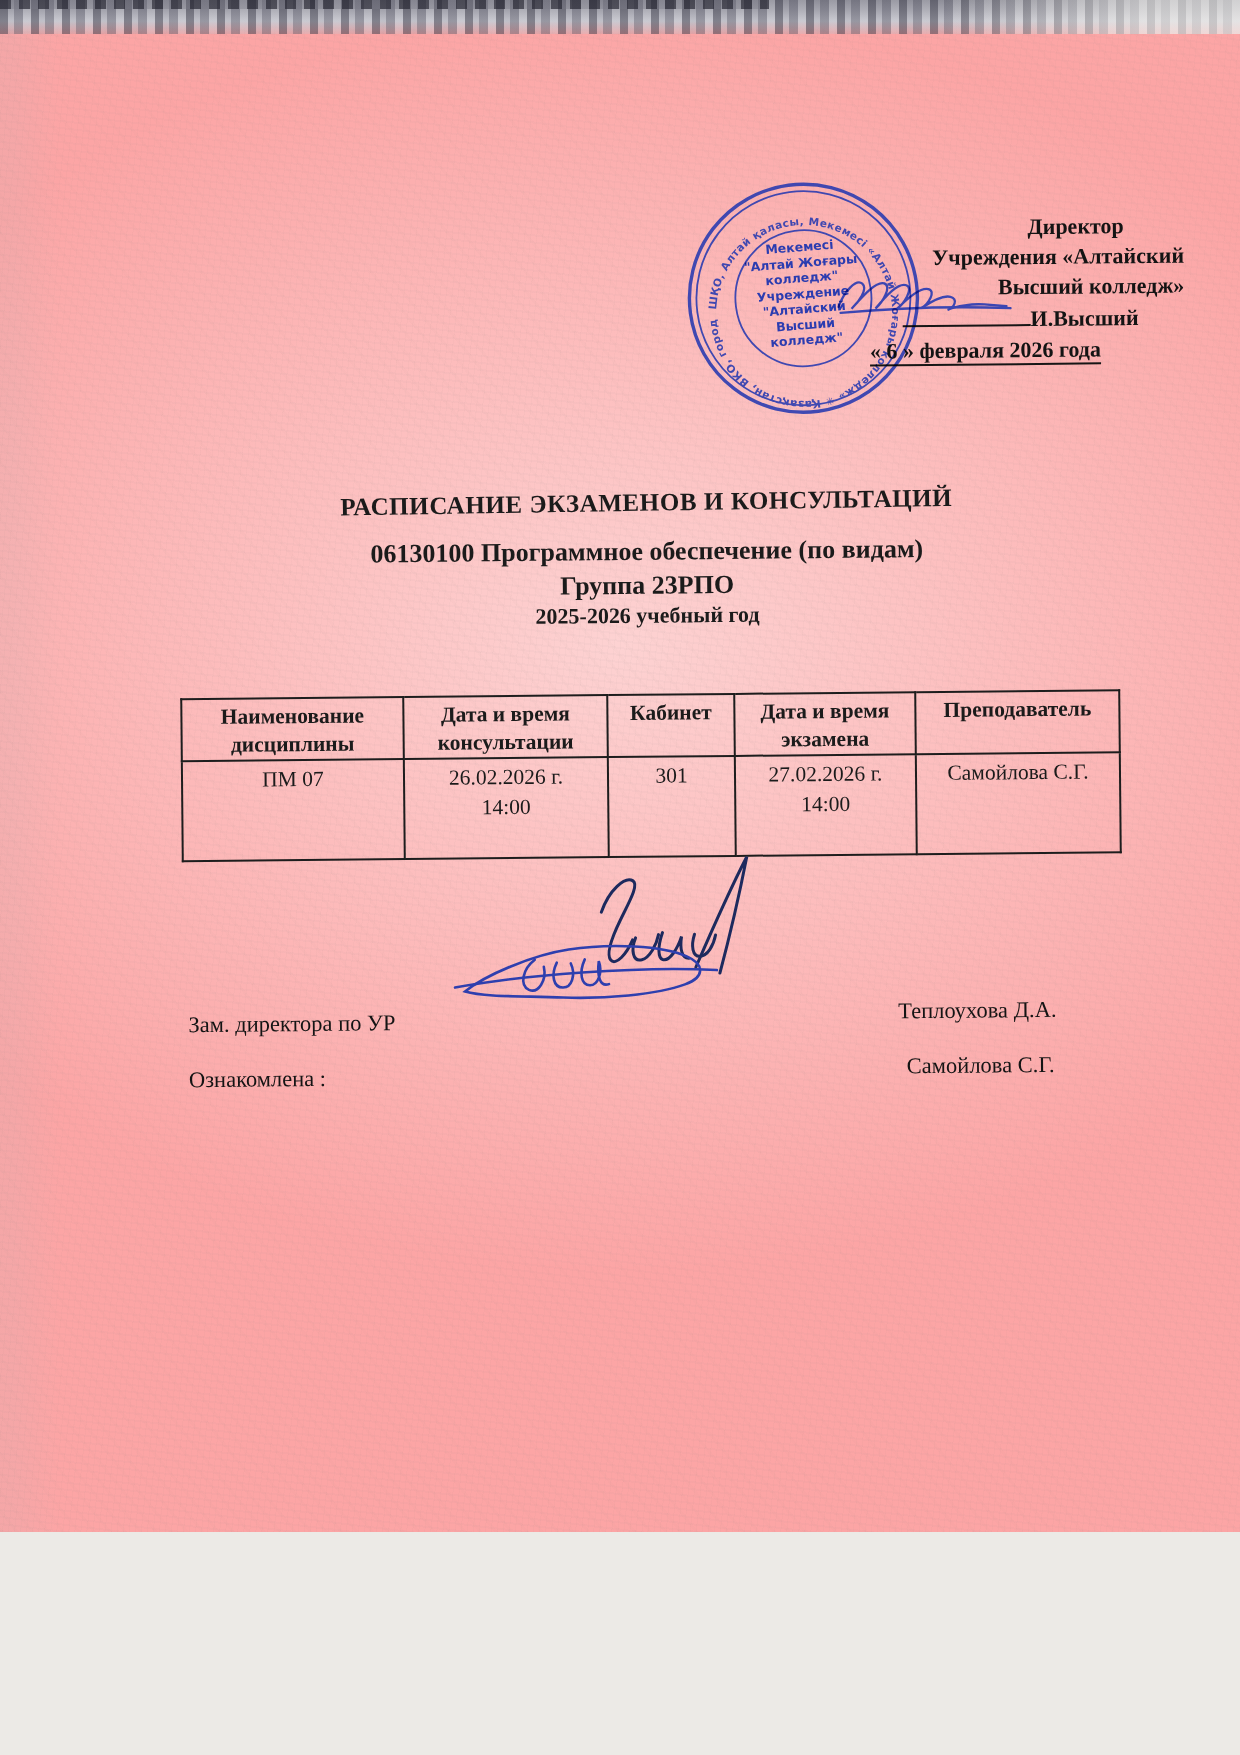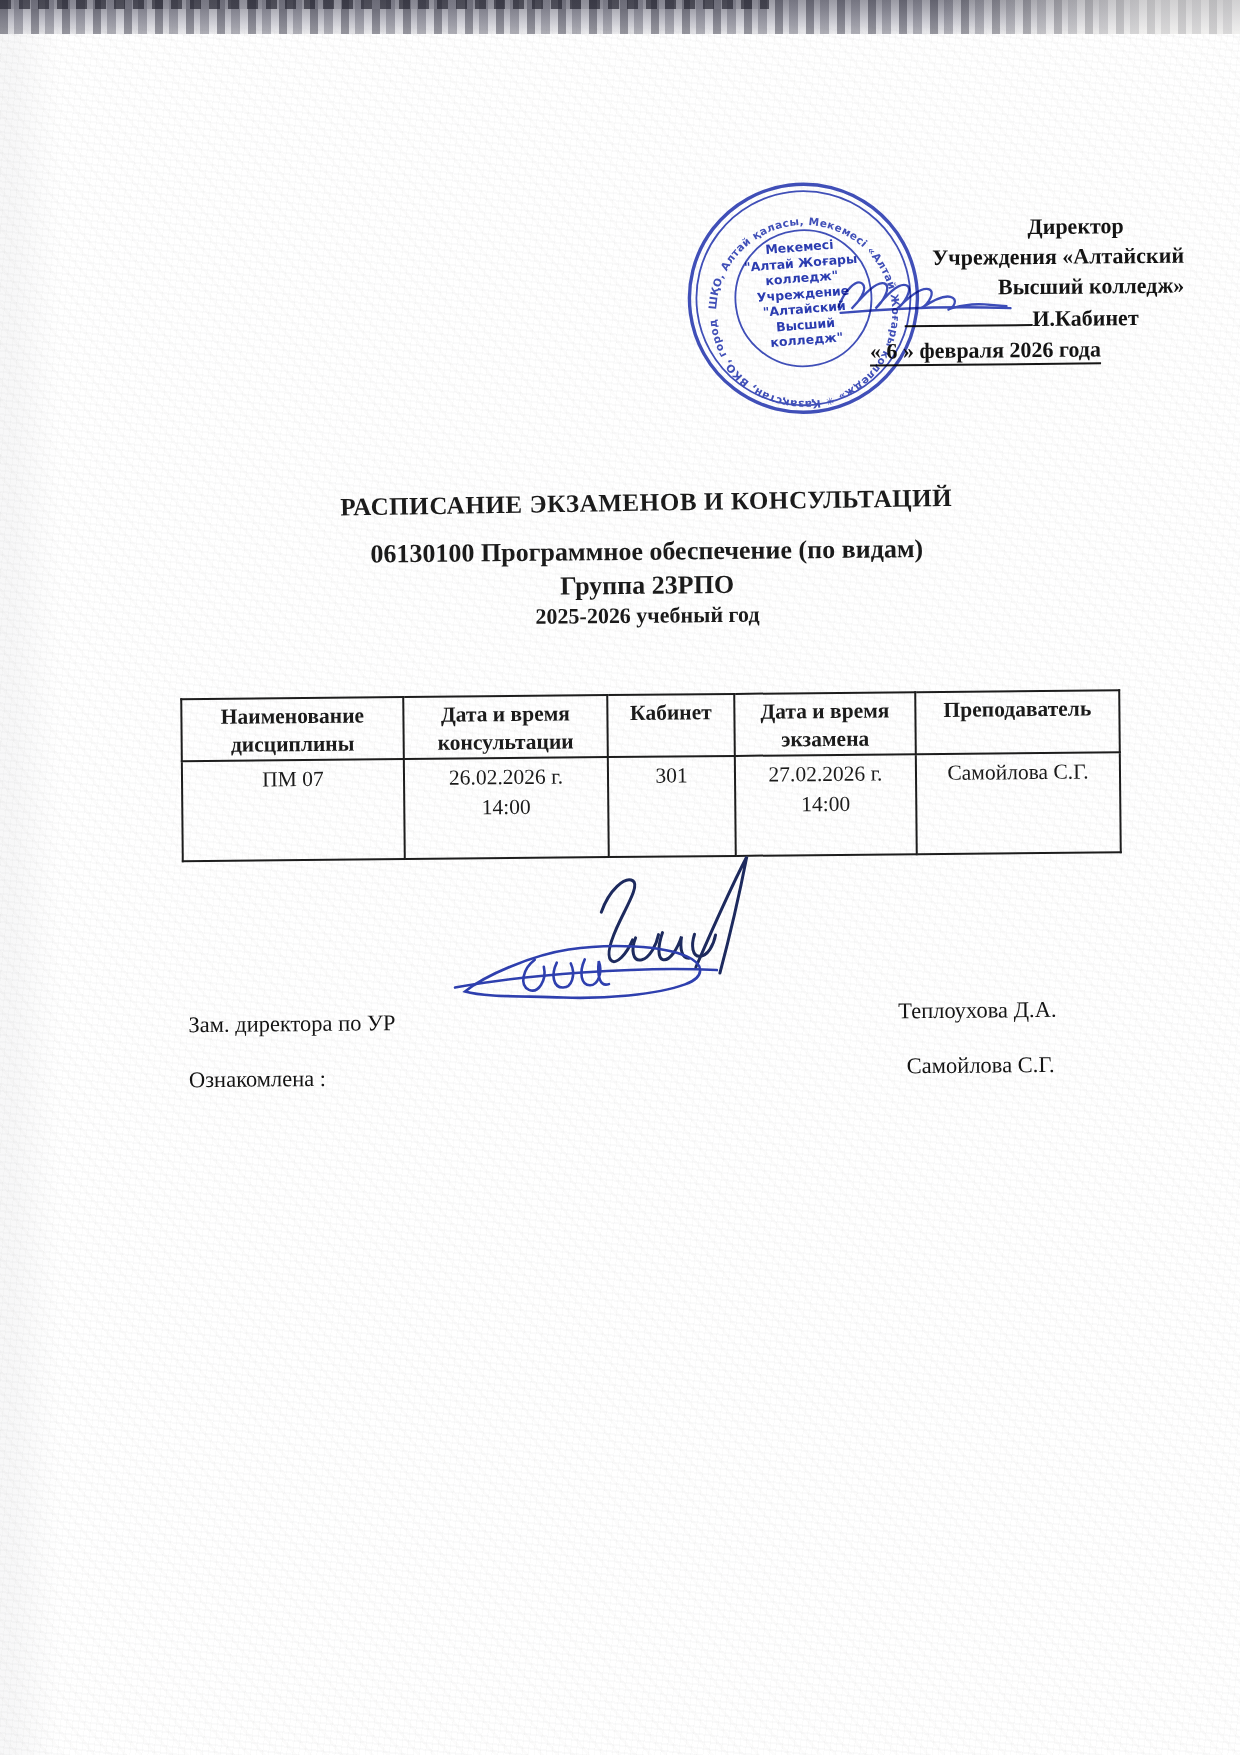--- a/index.html
+++ b/index.html
@@ -2,22 +2,22 @@
 <html lang="ru"><head>
 <meta charset="utf-8">
 <style>
   html,body{margin:0;padding:0;}
   body{
     width:1240px;height:1755px;
     font-family:"Liberation Serif","DejaVu Serif",serif;
     background:#eceae6;
   }
   .page{
-    position:relative;width:1240px;height:1755px;overflow:hidden;
-    background:#ffffff;
+    position:relative;width:1240px;height:1532px;overflow:hidden;
+    background:#fca5a5;
     color:#1b1b1b;
   }
   
   .page::before{
     content:"";position:absolute;inset:0;pointer-events:none;z-index:0;
     background-image:
       repeating-linear-gradient(7deg, rgba(120,122,132,0.035) 0 2px, rgba(0,0,0,0) 2px 7px),
       repeating-linear-gradient(96deg, rgba(108,118,104,0.03) 0 1px, rgba(0,0,0,0) 1px 6px),
       repeating-linear-gradient(51deg, rgba(142,132,122,0.028) 0 3px, rgba(0,0,0,0) 3px 12px),
       linear-gradient(90deg, rgba(180,180,186,0.10) 0 14px, rgba(0,0,0,0) 60px),
@@ -101,21 +101,21 @@
 
 <div class="page">
   <div class="scan-band"></div>
 
   <div class="tilt">
 
     <div class="approval">
       <div class="ln ln-title">Директор</div>
       <div class="ln">Учреждения «Алтайский</div>
       <div class="ln">Высший колледж»</div>
-      <div class="ln ln-name"><span class="sig-line"></span><span>И.Кабинет</span></div>
+      <div class="ln ln-name"><span class="sig-line"></span><span>И.Высший</span></div>
       <div class="ln ln-date"><span class="u">« 6 »  февраля  2026 года</span></div>
     </div>
 
     <svg class="sig sig-director" width="190" height="58" viewBox="0 0 190 58">
       <g fill="none" stroke="#2c3db2" stroke-width="2.3" stroke-linecap="round" opacity="0.92">
         <path d="M8,44 C14,28 26,16 32,21 C38,26 28,40 21,46 C32,34 46,18 54,21 C62,24 52,40 45,46 C56,33 68,20 76,23 C84,26 73,42 66,47 C77,36 90,25 98,27 C106,29 98,42 91,46 C100,40 112,33 120,35 C128,37 124,46 117,48 C126,44 142,42 154,43 L176,45"></path>
         <path d="M10,50 C60,46 120,44 180,47"></path>
       </g>
     </svg>
 

